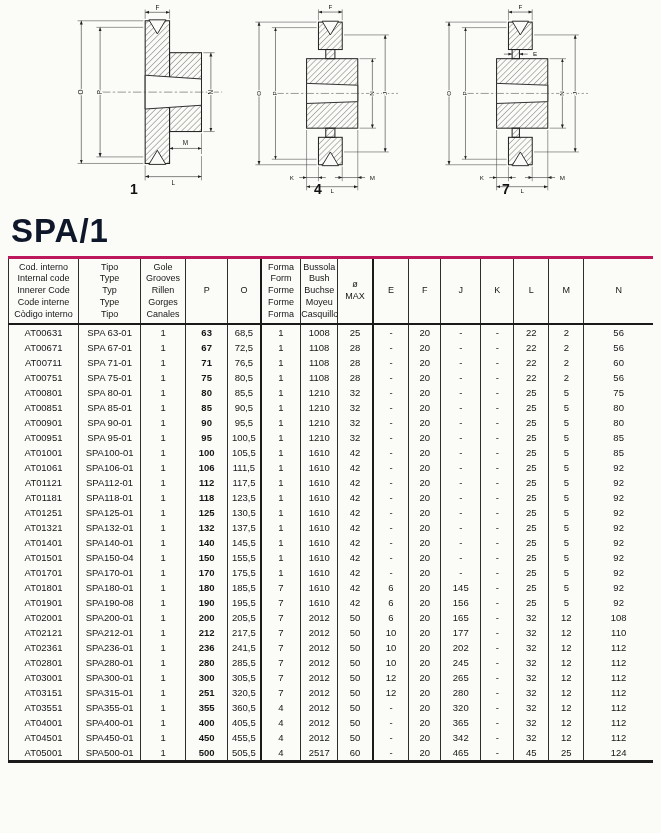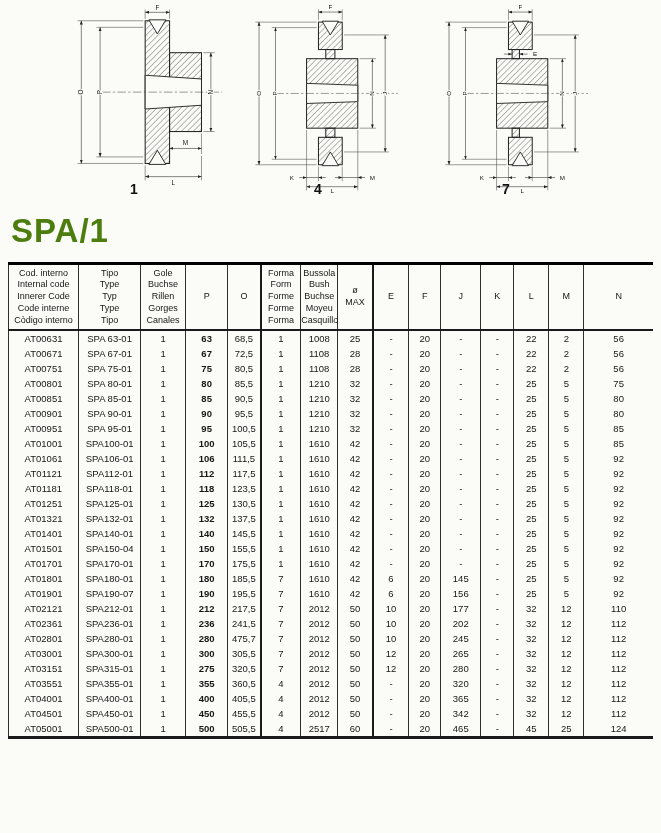--- a/index.html
+++ b/index.html
@@ -30,27 +30,27 @@
   svg .dim{stroke:#3a3a3a;stroke-width:0.65;fill:none;}
   svg .cl{stroke:#4a4a4a;stroke-width:0.6;stroke-dasharray:9 2.5 2.5 2.5;}
   svg text{
     font-family:"Liberation Sans",sans-serif;
     font-size:6.8px;fill:#141414;
     paint-order:stroke;stroke:#fbfbf8;stroke-width:2.2px;
   }
   
   .title{
     position:absolute;left:11px;top:212px;
-    font-size:33px;font-weight:800;letter-spacing:1px;color:#4d7c0f;
+    font-size:33px;font-weight:800;letter-spacing:1px;color:#0f172a;
   }
   
   table{
-    position:absolute;left:8px;top:262px;
+    position:absolute;left:8px;top:256px;
     width:645px;border-collapse:collapse;table-layout:fixed;
-    border-top:3px solid #000000;
+    border-top:3px solid #be185d;
     border-bottom:3px solid #1a1a1a;
   }
   th,td{
     text-align:center;vertical-align:middle;
     border-left:1px solid #2e2e2e;
     padding:0;
   }
   th:first-child,td:first-child{border-left:1px solid #2e2e2e;}
   th:nth-child(6),td:nth-child(6),
   th:nth-child(9),td:nth-child(9){border-left:2.5px solid #1a1a1a;}
@@ -273,21 +273,21 @@
 Internal code
 Innerer Code
 Code interne
 Còdigo interno</th>
       <th>Tipo
 Type
 Typ
 Type
 Tipo</th>
       <th>Gole
-Buchse
+Grooves
 Rillen
 Gorges
 Canales</th>
       <th>P</th>
       <th>O</th>
       <th>Forma
 Form
 Forme
 Forme
 Forma</th>
@@ -336,20 +336,37 @@
         <td>28</td>
         <td>-</td>
         <td>20</td>
         <td>-</td>
         <td>-</td>
         <td>22</td>
         <td>2</td>
         <td>56</td>
       </tr>
       <tr>
+        <td>AT00711</td>
+        <td>SPA 71-01</td>
+        <td>1</td>
+        <td>71</td>
+        <td>76,5</td>
+        <td>1</td>
+        <td>1108</td>
+        <td>28</td>
+        <td>-</td>
+        <td>20</td>
+        <td>-</td>
+        <td>-</td>
+        <td>22</td>
+        <td>2</td>
+        <td>60</td>
+      </tr>
+      <tr>
         <td>AT00751</td>
         <td>SPA 75-01</td>
         <td>1</td>
         <td>75</td>
         <td>80,5</td>
         <td>1</td>
         <td>1108</td>
         <td>28</td>
         <td>-</td>
         <td>20</td>
@@ -592,34 +609,51 @@
         <td>6</td>
         <td>20</td>
         <td>145</td>
         <td>-</td>
         <td>25</td>
         <td>5</td>
         <td>92</td>
       </tr>
       <tr>
         <td>AT01901</td>
-        <td>SPA190-07</td>
+        <td>SPA190-08</td>
         <td>1</td>
         <td>190</td>
         <td>195,5</td>
         <td>7</td>
         <td>1610</td>
         <td>42</td>
         <td>6</td>
         <td>20</td>
         <td>156</td>
         <td>-</td>
         <td>25</td>
         <td>5</td>
         <td>92</td>
+      </tr>
+      <tr>
+        <td>AT02001</td>
+        <td>SPA200-01</td>
+        <td>1</td>
+        <td>200</td>
+        <td>205,5</td>
+        <td>7</td>
+        <td>2012</td>
+        <td>50</td>
+        <td>6</td>
+        <td>20</td>
+        <td>165</td>
+        <td>-</td>
+        <td>32</td>
+        <td>12</td>
+        <td>108</td>
       </tr>
       <tr>
         <td>AT02121</td>
         <td>SPA212-01</td>
         <td>1</td>
         <td>212</td>
         <td>217,5</td>
         <td>7</td>
         <td>2012</td>
         <td>50</td>
@@ -646,21 +680,21 @@
         <td>-</td>
         <td>32</td>
         <td>12</td>
         <td>112</td>
       </tr>
       <tr>
         <td>AT02801</td>
         <td>SPA280-01</td>
         <td>1</td>
         <td>280</td>
-        <td>475,7</td>
+        <td>285,5</td>
         <td>7</td>
         <td>2012</td>
         <td>50</td>
         <td>10</td>
         <td>20</td>
         <td>245</td>
         <td>-</td>
         <td>32</td>
         <td>12</td>
         <td>112</td>
@@ -679,21 +713,21 @@
         <td>265</td>
         <td>-</td>
         <td>32</td>
         <td>12</td>
         <td>112</td>
       </tr>
       <tr>
         <td>AT03151</td>
         <td>SPA315-01</td>
         <td>1</td>
-        <td>275</td>
+        <td>251</td>
         <td>320,5</td>
         <td>7</td>
         <td>2012</td>
         <td>50</td>
         <td>12</td>
         <td>20</td>
         <td>280</td>
         <td>-</td>
         <td>32</td>
         <td>12</td>

